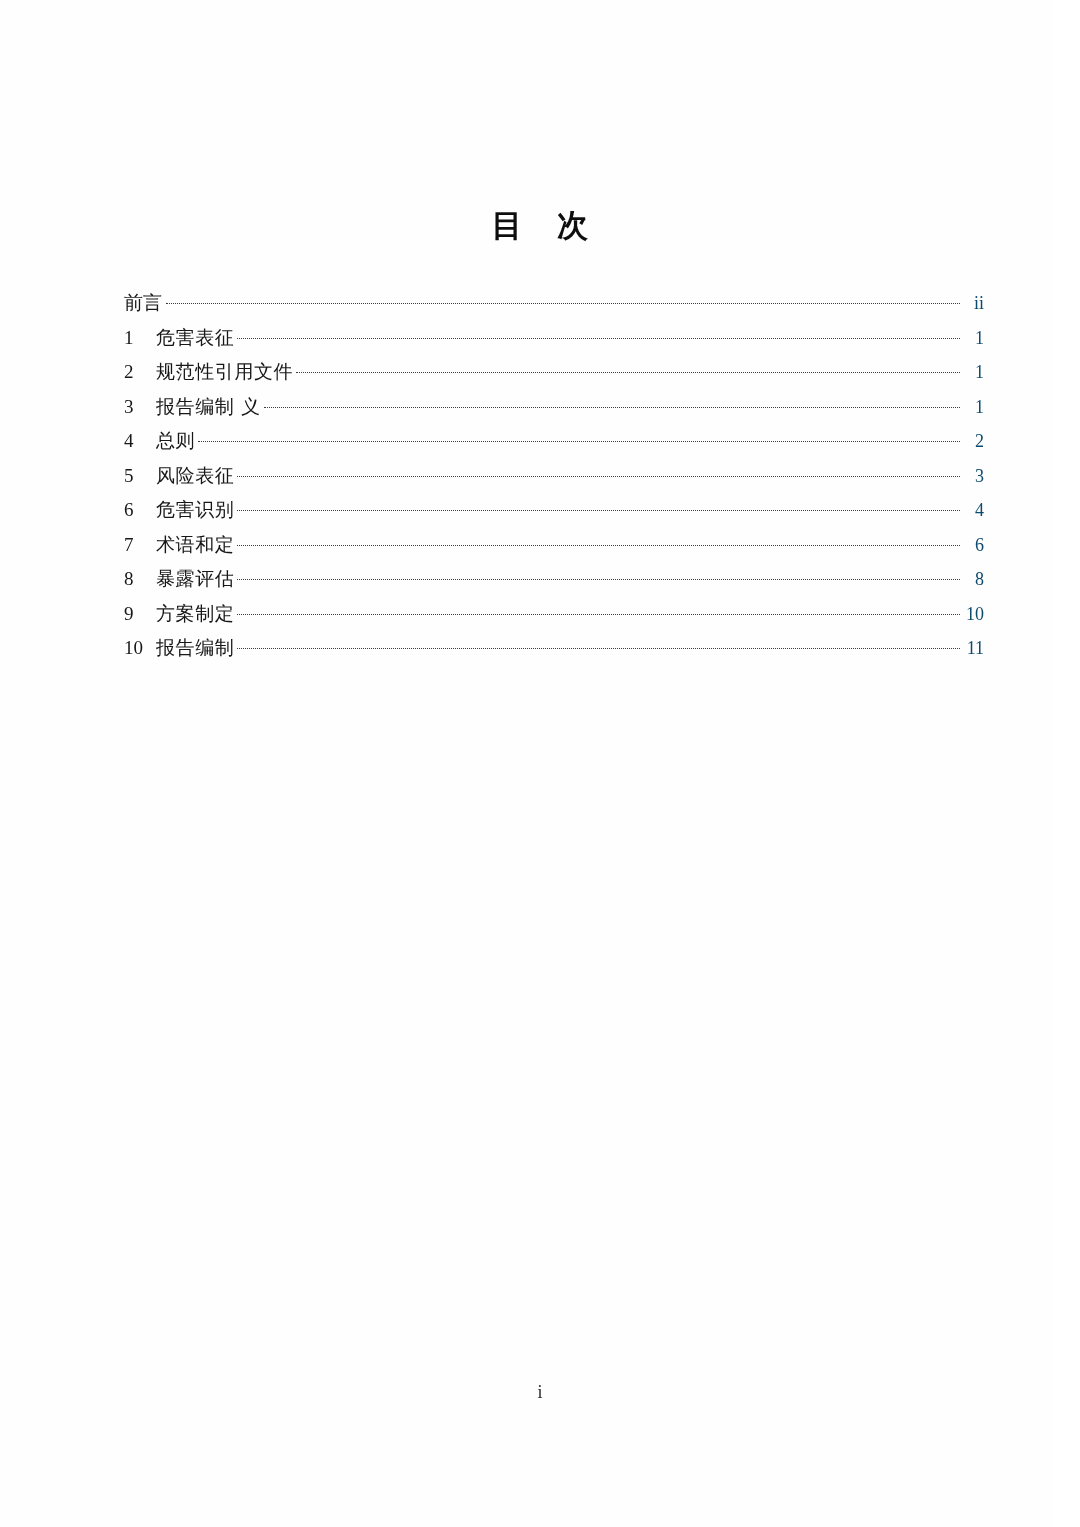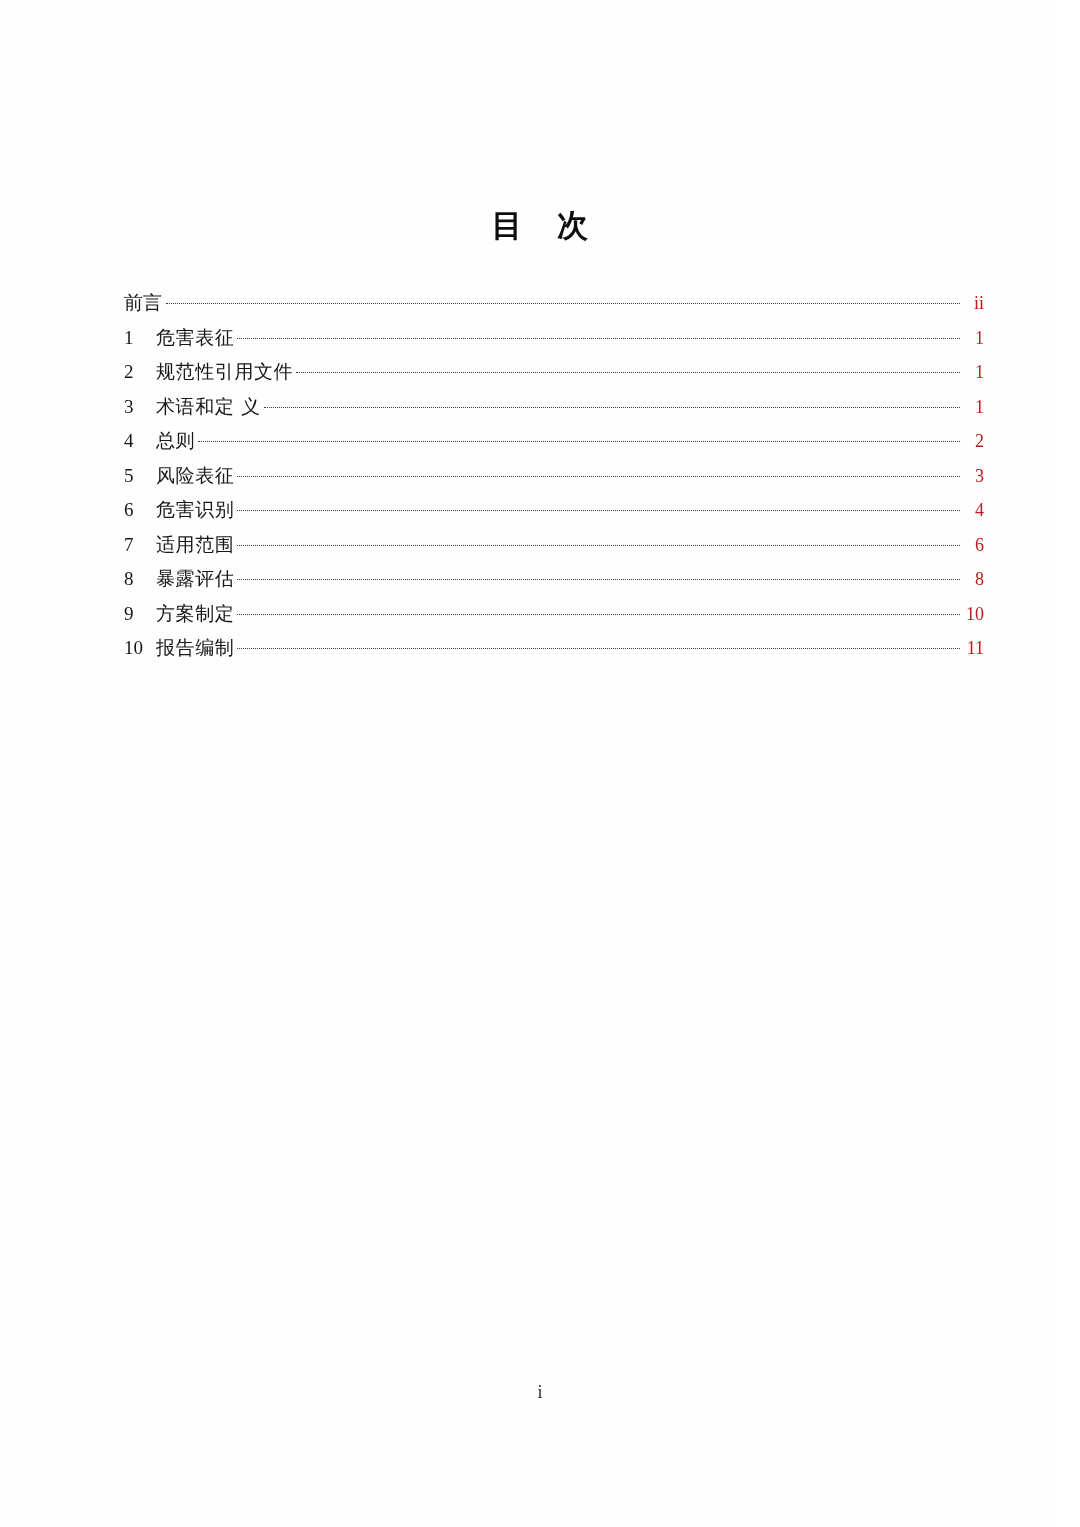--- a/index.html
+++ b/index.html
@@ -74,21 +74,21 @@
     flex: 1 1 auto;
     border-bottom: 1px dotted #3a3a3a;
     transform: translateY(-5px);
     min-width: 10px;
     height: 1px;
   }
   .toc-row .pageno {
     font-family: "Liberation Serif", serif;
     font-size: 18px;
     padding-left: 6px;
-    color: #b91c1c;
+    color: #0c4a6e;
     text-align: right;
     min-width: 18px;
   }
   
   .toc-row.preface .label {
     letter-spacing: 1px;
   }
   .toc-row.preface .num {
     min-width: 0;
   }
@@ -130,21 +130,21 @@
 
     <div class="toc-row">
       <span class="num">2</span>
       <span class="label">规范性引用文件</span>
       <span class="leader"></span>
       <span class="pageno">1</span>
     </div>
 
     <div class="toc-row">
       <span class="num">3</span>
-      <span class="label">术语和定 义</span>
+      <span class="label">报告编制 义</span>
       <span class="leader"></span>
       <span class="pageno">1</span>
     </div>
 
     <div class="toc-row">
       <span class="num">4</span>
       <span class="label">总则</span>
       <span class="leader"></span>
       <span class="pageno">2</span>
     </div>
@@ -158,21 +158,21 @@
 
     <div class="toc-row">
       <span class="num">6</span>
       <span class="label">危害识别</span>
       <span class="leader"></span>
       <span class="pageno">4</span>
     </div>
 
     <div class="toc-row">
       <span class="num">7</span>
-      <span class="label">适用范围</span>
+      <span class="label">术语和定</span>
       <span class="leader"></span>
       <span class="pageno">6</span>
     </div>
 
     <div class="toc-row">
       <span class="num">8</span>
       <span class="label">暴露评估</span>
       <span class="leader"></span>
       <span class="pageno">8</span>
     </div>

